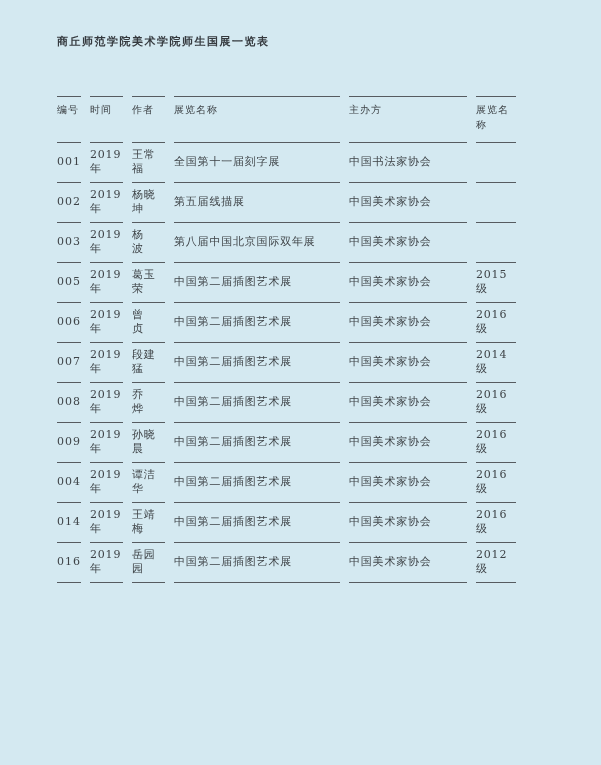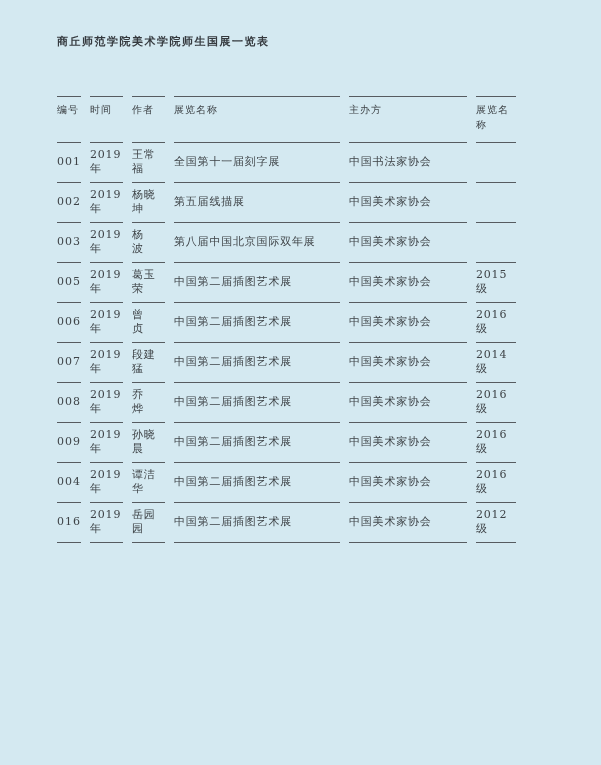--- a/index.html
+++ b/index.html
@@ -170,20 +170,28 @@
     <td class="c-id">004</td>
     <td class="c-time">2019年</td>
     <td class="c-author">谭洁华</td>
     <td class="c-exhibition">中国第二届插图艺术展</td>
     <td class="c-organizer">中国美术家协会</td>
     <td class="c-grade">2016级</td>
   </tr>
 
 
 
+  <tr>
+    <td class="c-id">014</td>
+    <td class="c-time">2019年</td>
+    <td class="c-author">王靖梅</td>
+    <td class="c-exhibition">中国第二届插图艺术展</td>
+    <td class="c-organizer">中国美术家协会</td>
+    <td class="c-grade">2016级</td>
+  </tr>
 
 
   <tr>
     <td class="c-id">016</td>
     <td class="c-time">2019年</td>
     <td class="c-author">岳园园</td>
     <td class="c-exhibition">中国第二届插图艺术展</td>
     <td class="c-organizer">中国美术家协会</td>
     <td class="c-grade">2012级</td>
   </tr>

